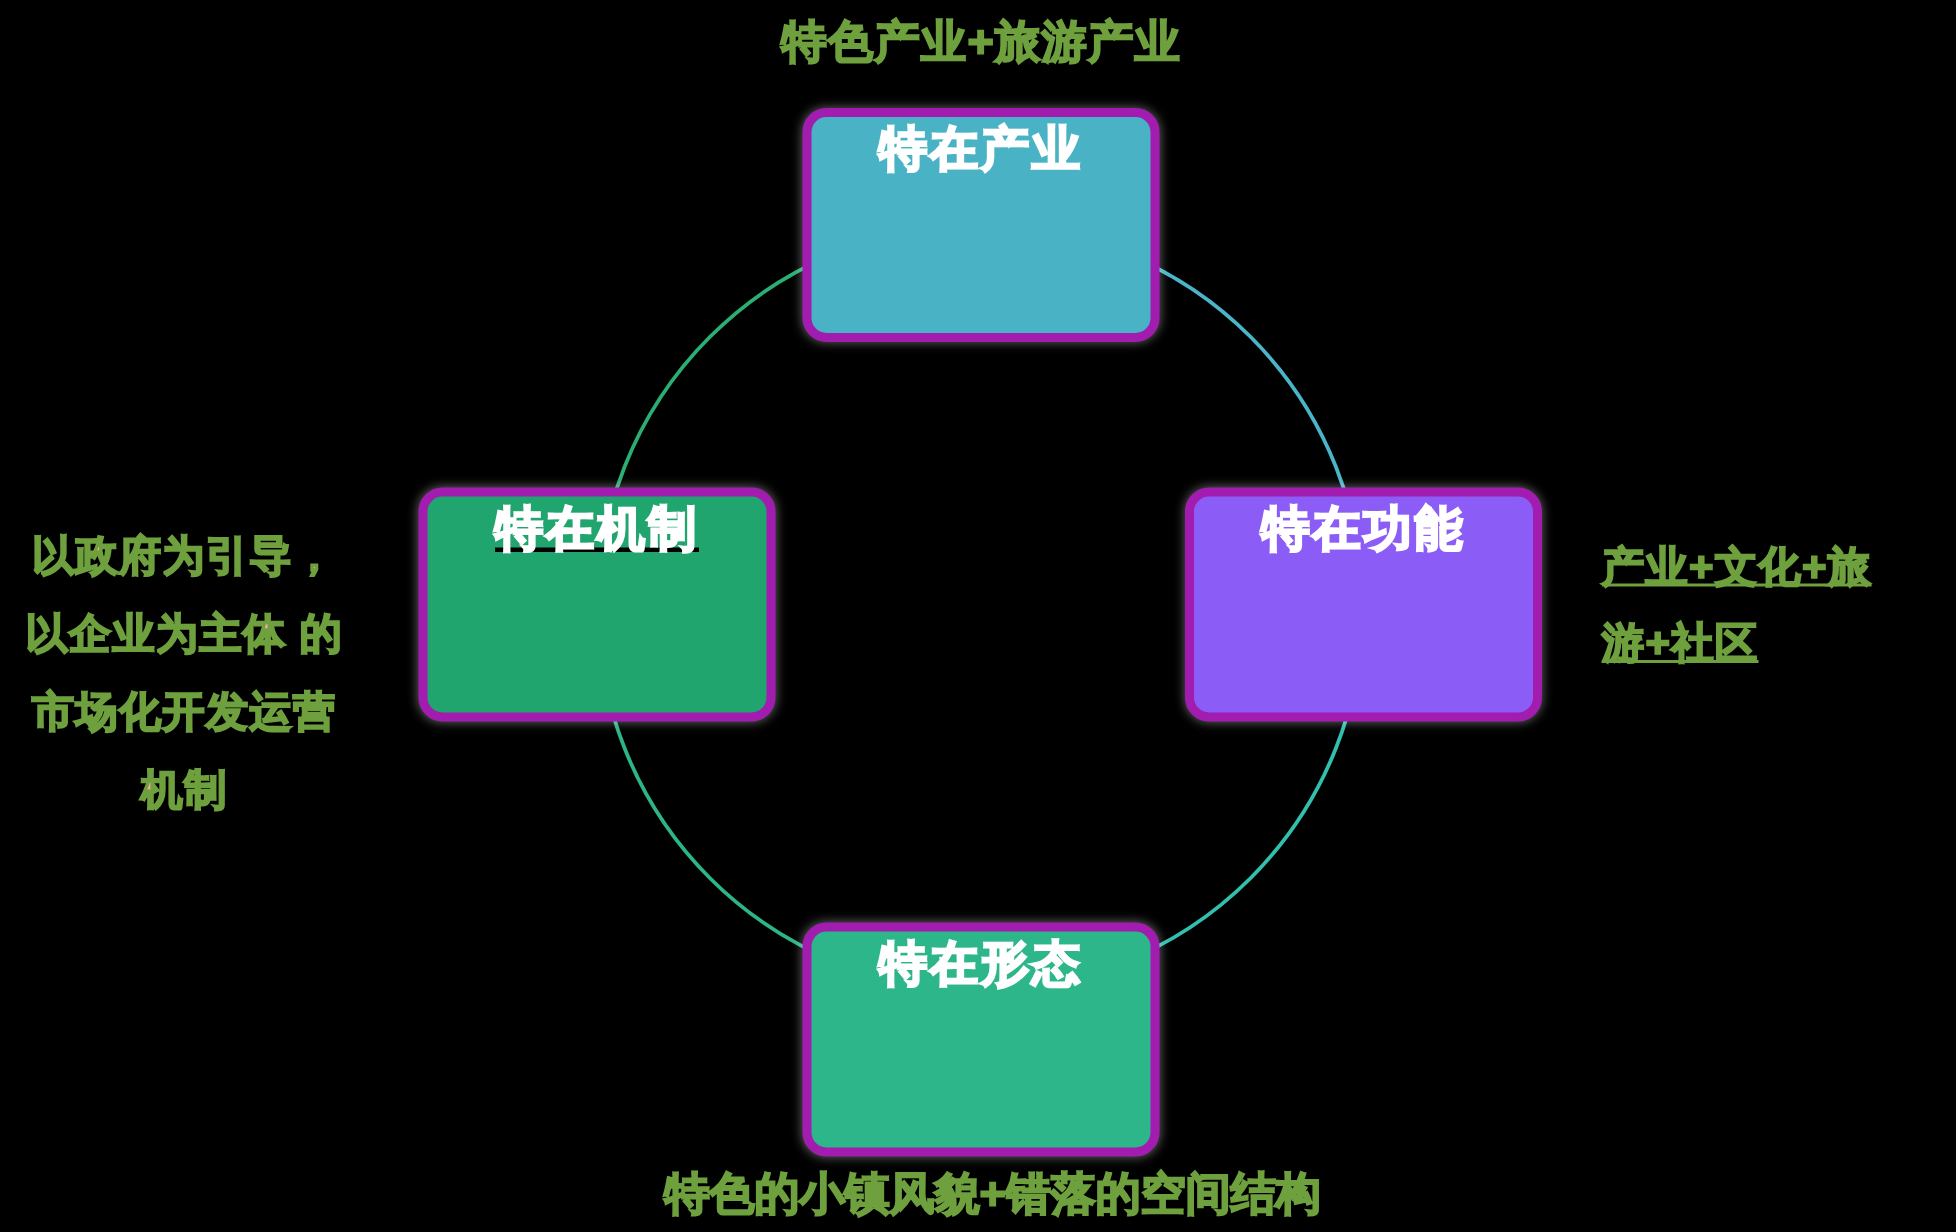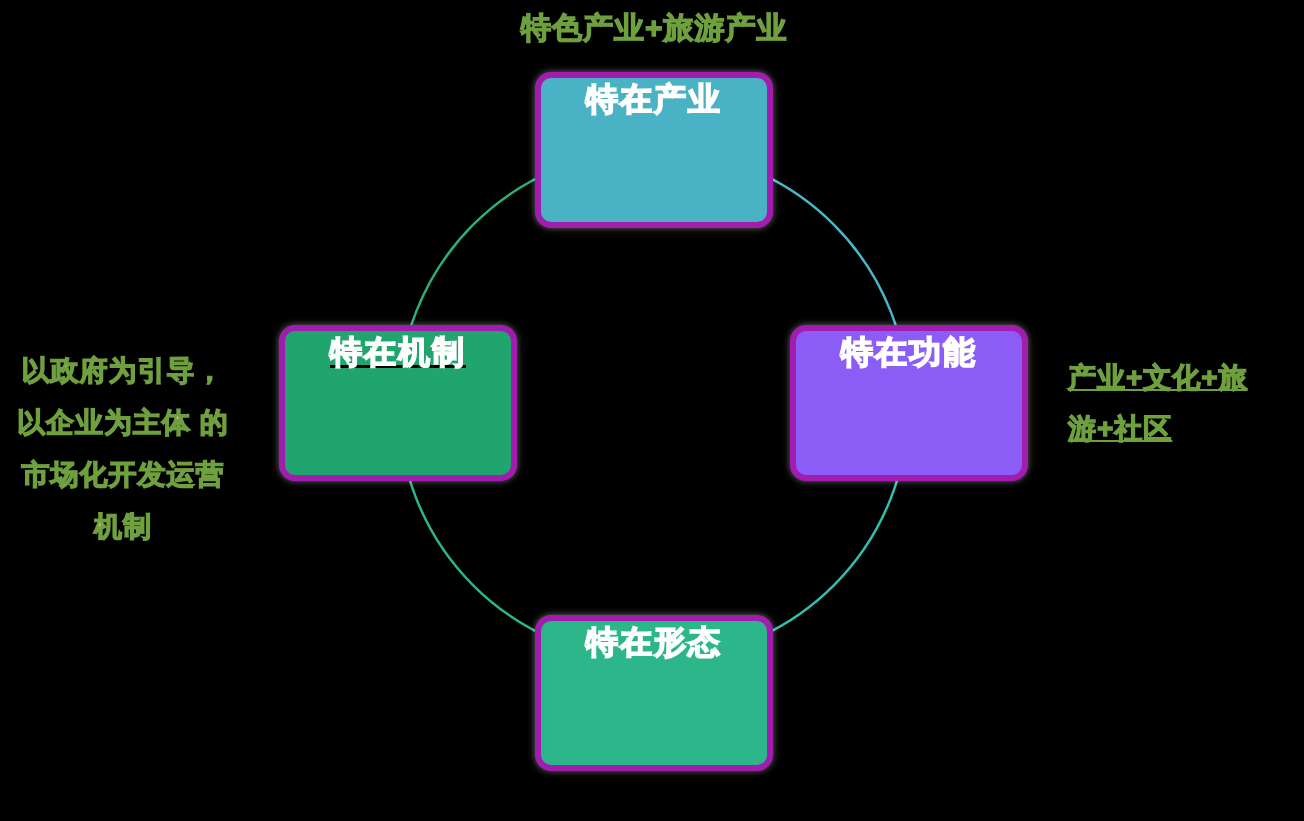--- a/index.html
+++ b/index.html
@@ -43,18 +43,19 @@
     <span class="node-label">特在形态</span>
   </div>
 
   <div class="node" style="left: 279px; top: 325px; background: rgb(33, 165, 110); text-decoration: underline;">
     <span class="node-label">特在机制</span>
   </div>
 
   <div class="ann ann-top" style="color: rgb(111, 160, 62); margin-left: 21px; -webkit-text-stroke: 1.3px rgb(111, 160, 62);">特色产业+旅游产业</div>
   <div class="ann ann-right" style="color: rgb(111, 160, 62); -webkit-text-stroke: 1.3px rgb(111, 160, 62);">产业+文化+旅
 游+社区</div>
+  <div class="ann ann-bottom" style="color: rgb(111, 160, 62); -webkit-text-stroke: 1.3px rgb(111, 160, 62);">特色的小镇风貌+错落的空间结构</div>
   <div class="ann ann-left" style="color: #fca5a5; text-align: center; -webkit-text-stroke: 1.3px rgb(111, 160, 62);">以政府为引导，
 以企业为主体 的
 市场化开发运营
 机制</div>
 
 </div>
 
 </body></html>

